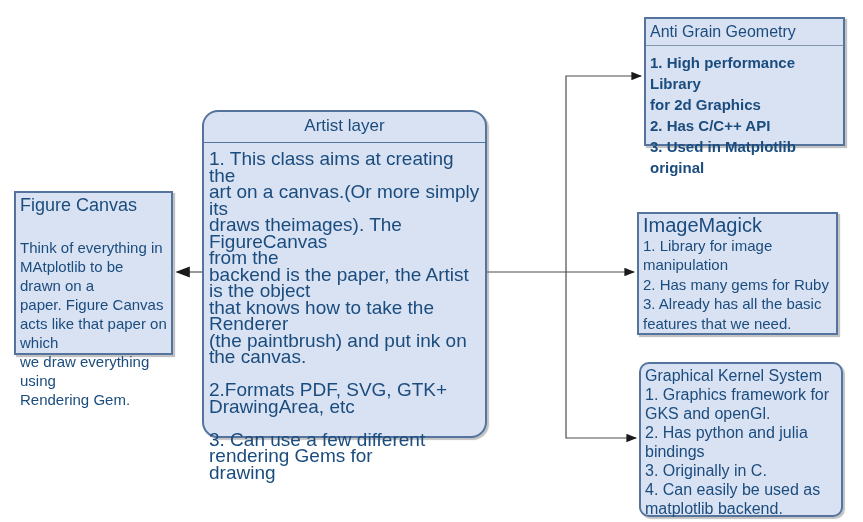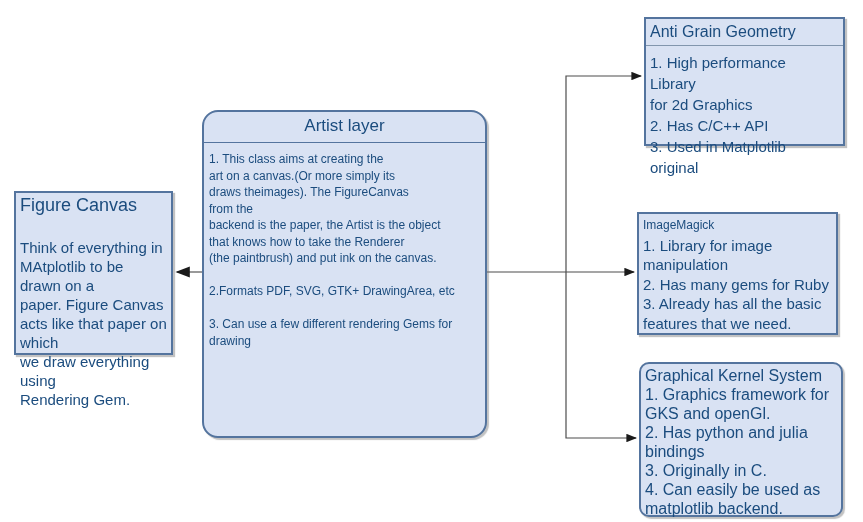--- a/index.html
+++ b/index.html
@@ -34,31 +34,31 @@
   
   #figure-canvas { left: 14px; top: 191px; width: 159px; height: 164px; }
   #figure-canvas .node-title { font-size: 18px; padding: 2px 16px 0 4px; }
   #figure-canvas .node-body  { font-size: 15px; line-height: 19px; padding: 22px 3px 0 4px; }
   
   #artist-layer { left: 202px; top: 110px; width: 285px; height: 328px; border-radius: 16px; }
   #artist-layer .node-title {
     font-size: 17px; text-align: center; padding-top: 4px; height: 31px;
     border-bottom: 1px solid #54749e; box-sizing: border-box;
   }
-  #artist-layer .node-body { font-size: 12px; line-height: 16.5px; padding: 8px 4px 0 5px; }
+  #artist-layer .node-body { font-size: 19px; line-height: 16.5px; padding: 8px 4px 0 5px; }
   
   #anti-grain-geometry { left: 644px; top: 9px; width: 201px; height: 129px; margin-top: 8px; }
   #anti-grain-geometry .node-title {
     font-size: 16px; padding: 4px 0 0 4px; height: 27px;
     border-bottom: 1px solid #8296ad; box-sizing: border-box;
   }
-  #anti-grain-geometry .node-body { font-size: 15px; line-height: 21px; padding: 6px 16px 0 4px; }
+  #anti-grain-geometry .node-body { font-size: 15px; line-height: 21px; padding: 6px 16px 0 4px; font-weight: bold; }
   
   #imagemagick { left: 637px; top: 212px; width: 201px; height: 123px; }
-  #imagemagick .node-title { font-size: 12px; padding: 2px 0 0 4px; line-height: 19.5px; }
+  #imagemagick .node-title { font-size: 20px; padding: 2px 0 0 4px; line-height: 19.5px; }
   #imagemagick .node-body  { font-size: 15px; line-height: 19.5px; padding: 0 0 12px 4px; }
   
   #graphical-kernel-system { left: 639px; top: 362px; width: 204px; height: 155px; border-radius: 10px; }
   #graphical-kernel-system .node-title { font-size: 16px; padding: 2px 0 0 4px; line-height: 19px; }
   #graphical-kernel-system .node-body  { font-size: 16px; line-height: 19px; padding: 0 0 0 4px; }
 
   #connectors {
     position: absolute;
     left: 0; top: 0;
     width: 863px; height: 522px;

